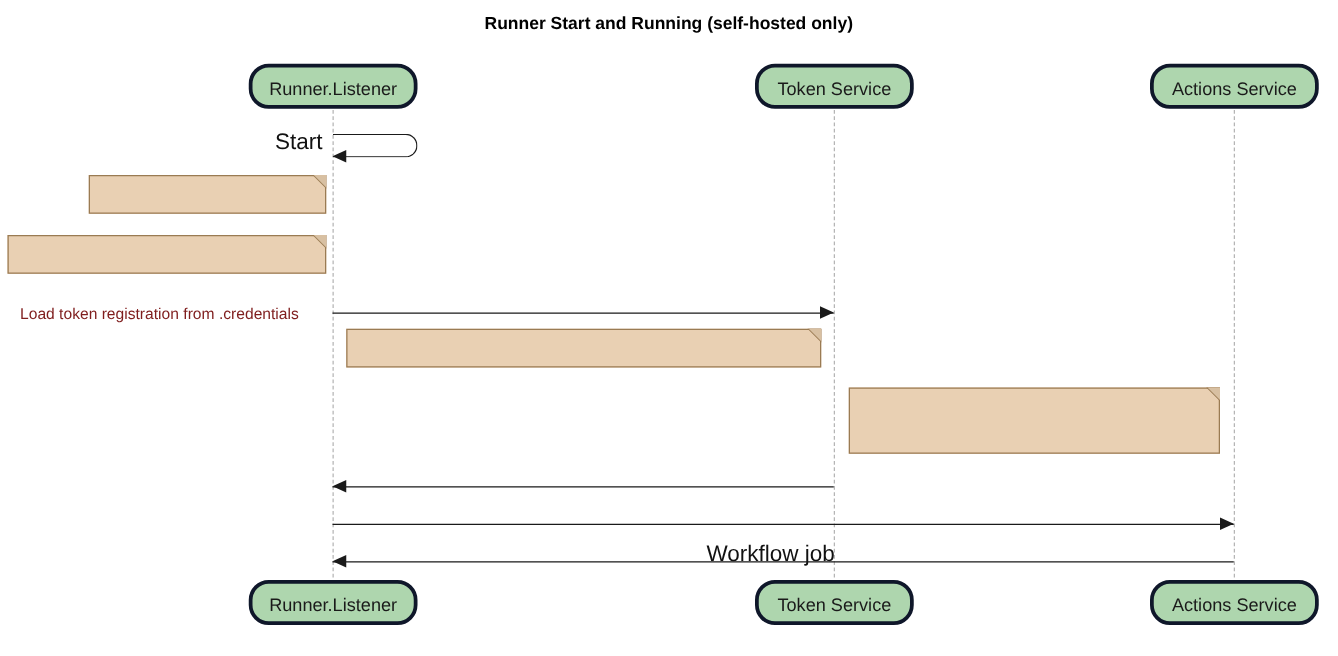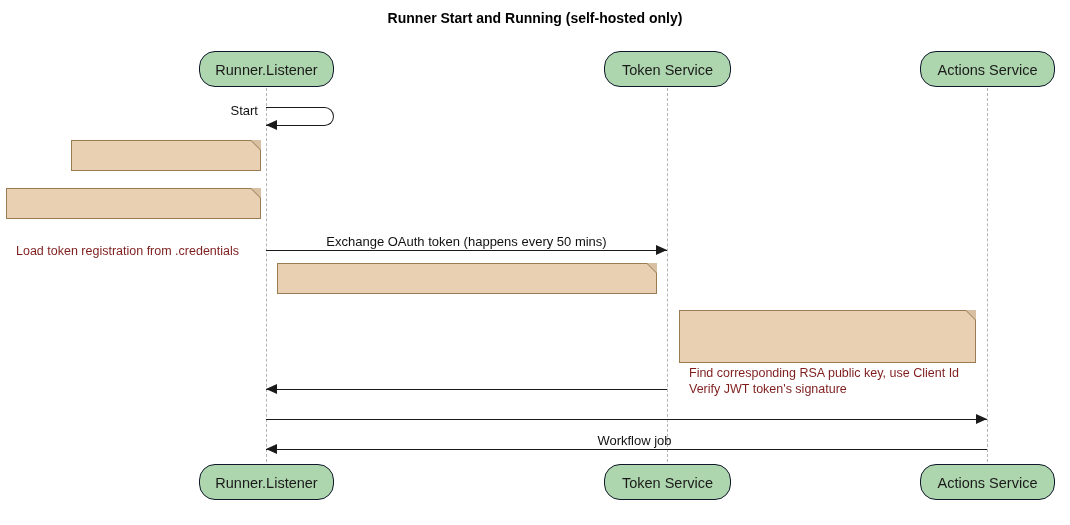--- a/index.html
+++ b/index.html
@@ -34,21 +34,21 @@
     font-weight: bold;
     color: #000000;
     letter-spacing: 0px;
   }
 
   
   .participant {
     position: absolute;
     box-sizing: border-box;
     background: #aed6ae;
-    border: 1px solid #0f172a;
+    border: 3px solid #0f172a;
     border-radius: 16px;
     font-size: 14.5px;
     color: #1a1a1a;
     text-align: center;
     line-height: 36px;
     height: 36px;
     white-space: nowrap;
   }
 
   
@@ -98,21 +98,21 @@
 
   
   .msg-line {
     position: absolute;
     height: 0;
     border-top: 1.4px solid #1a1a1a;
     z-index: 2;
   }
   .msg-label {
     position: absolute;
-    font-size: 13px;
+    font-size: 18px;
     color: #111111;
     white-space: nowrap;
     text-align: center;
     z-index: 2;
   }
   .arrow-head {
     position: absolute;
     width: 0;
     height: 0;
     z-index: 2;
@@ -162,41 +162,38 @@
   <div class="note" style="left:71px; top:140px; width:190px; height:31px;">
     <span class="fold-edge"></span><span class="fold"></span>
     <span class="note-text">Load config info from .runner</span>
   </div>
 
   <div class="note" style="left:6px; top:188px; width:255px; height:31px;">
     <span class="fold-edge"></span><span class="fold"></span>
     <span class="note-text">Load token registration from .credentials</span>
   </div>
 
-  <div class="msg-label" style="left:266px; top:234px; width:401px;">Exchange OAuth token (happens every 50 mins)</div>
   <div class="msg-line" style="left:266px; top:250px; width:401px;"></div>
   <div class="arrow-head arrow-right" style="left:656px; top:245px;"></div>
 
   <div class="note" style="left:277px; top:263px; width:380px; height:31px;">
     <span class="fold-edge"></span><span class="fold"></span>
   </div>
 
   <div class="note" style="left:679px; top:310px; width:297px; height:53px;">
     <span class="fold-edge"></span><span class="fold"></span>
-    <span class="note-text">Find corresponding RSA public key, use Client Id
-Verify JWT token's signature</span>
   </div>
 
   <div class="msg-line" style="left:266px; top:389px; width:401px;"></div>
   <div class="arrow-head arrow-left" style="left:266px; top:384px;"></div>
 
   <div class="msg-line" style="left:266px; top:419px; width:721px;"></div>
   <div class="arrow-head arrow-right" style="left:976px; top:414px;"></div>
 
-  <div class="msg-label" style="left:274px; top:433px; width:721px;">Workflow job</div>
+  <div class="msg-label" style="left:256px; top:433px; width:721px;">Workflow job</div>
   <div class="msg-line" style="left:266px; top:449px; width:721px;"></div>
   <div class="arrow-head arrow-left" style="left:266px; top:444px;"></div>
 
   <div class="participant" style="left:199px; top:464px; width:135px;">Runner.Listener</div>
   <div class="participant" style="left:604px; top:464px; width:127px;">Token Service</div>
   <div class="participant" style="left:920px; top:464px; width:135px;">Actions Service</div>
 
 </div>
 
 </body></html>

